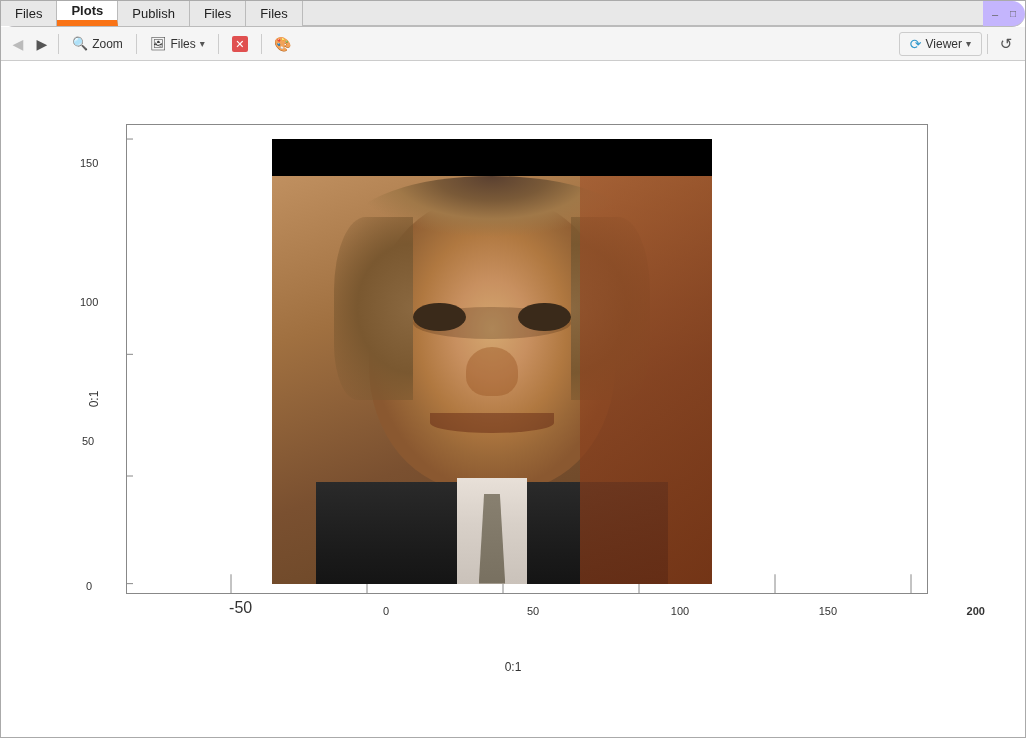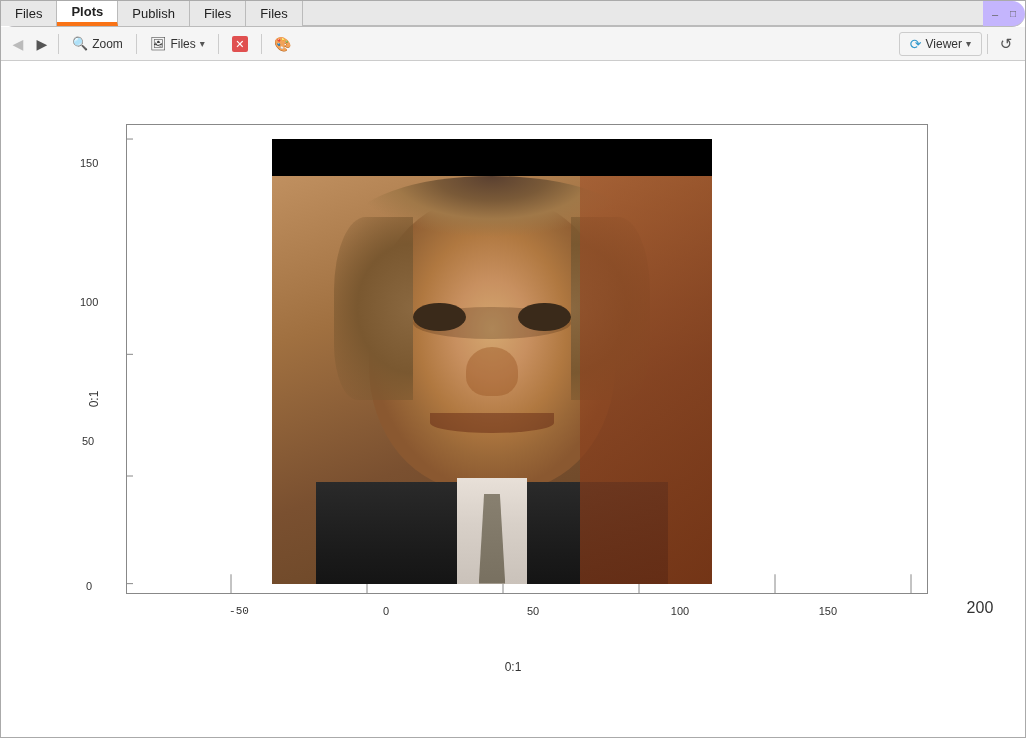--- a/index.html
+++ b/index.html
@@ -37,21 +37,21 @@
       cursor: pointer;
       border-right: 1px solid #bbb;
       display: flex;
       align-items: center;
       background: #e8e8e8;
       color: #222;
       user-select: none;
     }
     .tab.active {
       background: #ffffff;
-      border-bottom: 4px solid #f97316;
+      border-bottom: 6px solid #f97316;
       font-weight: 600;
     }
 
     
     .toolbar {
       display: flex;
       align-items: center;
       background: #f5f5f5;
       border-bottom: 1px solid #ccc;
       padding: 3px 6px;
@@ -295,25 +295,25 @@
                       background:linear-gradient(135deg, rgba(160,80,40,0.6) 0%, rgba(120,50,20,0.8) 100%);"></div>
         </div>
 
       </div>
 
       <div style="position:absolute; left:8px; bottom:97px; font-size:11px; color:#333;">0</div>
       <div style="position:absolute; left:4px; bottom:calc(97px + 25%); font-size:11px; color:#333;">50</div>
       <div style="position:absolute; left:2px; bottom:calc(97px + 49%); font-size:11px; color:#333;">100</div>
       <div style="position:absolute; left:2px; bottom:calc(97px + 73%); font-size:11px; color:#333;">150</div>
 
-      <div style="position:absolute; bottom:72px; left:calc(48px + 13% - 10px); font-size:11px; color:#333;font-family:Liberation Mono, monospace;">-50</div>
+      <div style="position:absolute; bottom:72px; left:calc(48px + 13% - 10px); font-size:16px; color:#333;">-50</div>
       <div style="position:absolute; bottom:72px; left:calc(48px + 30% - 4px); font-size:11px; color:#333;">0</div>
       <div style="position:absolute; bottom:72px; left:calc(48px + 47% - 8px); font-size:11px; color:#333;">50</div>
       <div style="position:absolute; bottom:72px; left:calc(48px + 64% - 12px); font-size:11px; color:#333;">100</div>
       <div style="position:absolute; bottom:72px; left:calc(48px + 81% - 12px); font-size:11px; color:#333;">150</div>
-      <div style="position:absolute; bottom:72px; left:calc(48px + 98% - 12px); font-size:16px; color:#333;">200</div>
+      <div style="position:absolute; bottom:72px; left:calc(48px + 98% - 12px); font-size:11px; color:#333;font-weight:bold;">200</div>
 
       <div style="position:absolute; bottom:15px; left:50%; transform:translateX(-50%); font-size:12px; color:#333;">0:1</div>
 
     </div>
   </div>
 
 </div>
 
 </body></html>

